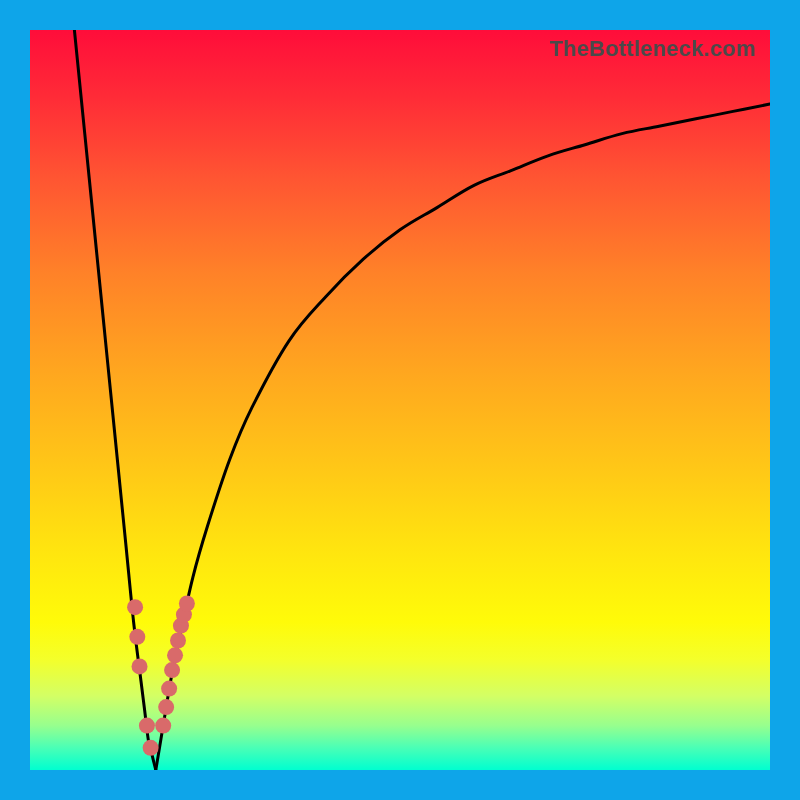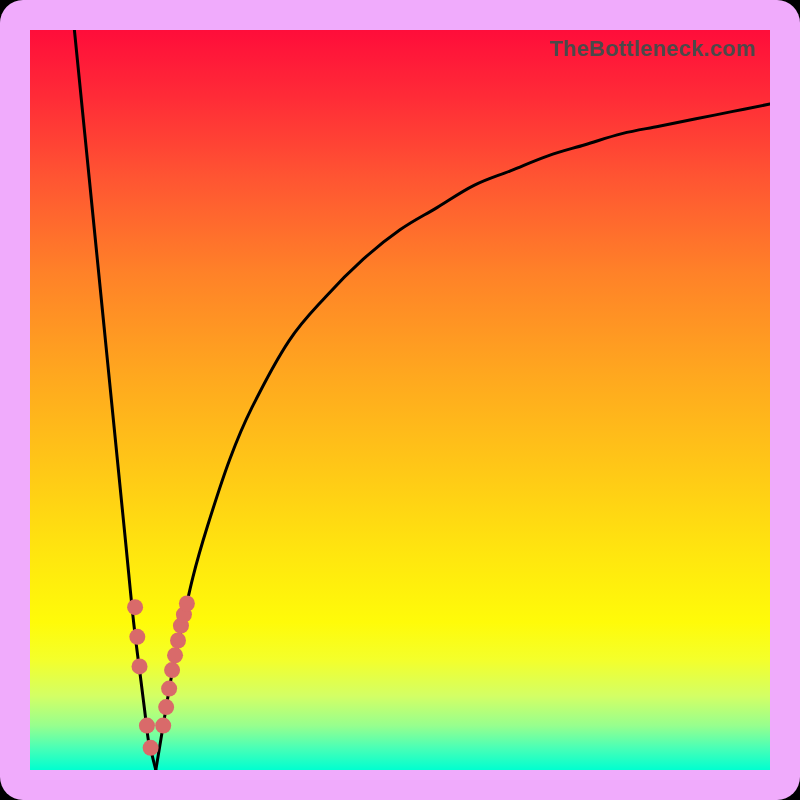--- a/index.html
+++ b/index.html
@@ -8,22 +8,21 @@
     width: 800px;
     height: 800px;
     overflow: hidden;
     background: #000;
     font-family: Arial, Helvetica, sans-serif;
   }
   .frame {
     position: relative;
     width: 800px;
     height: 800px;
-    background: #f0abfc;
-    border-radius: 23px;
+    background: #0ea5e9;
   }
   .plot {
     position: absolute;
     left: 30px;
     top: 30px;
     width: 740px;
     height: 740px;
     background: linear-gradient(
       to bottom,
       #ff0d3a 0%,

